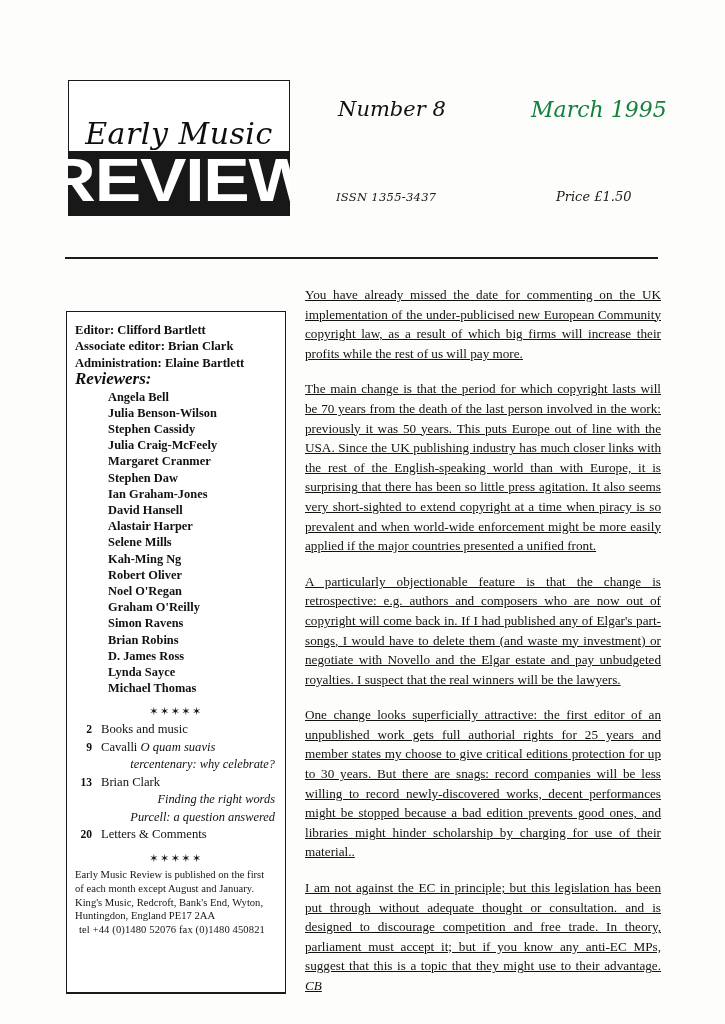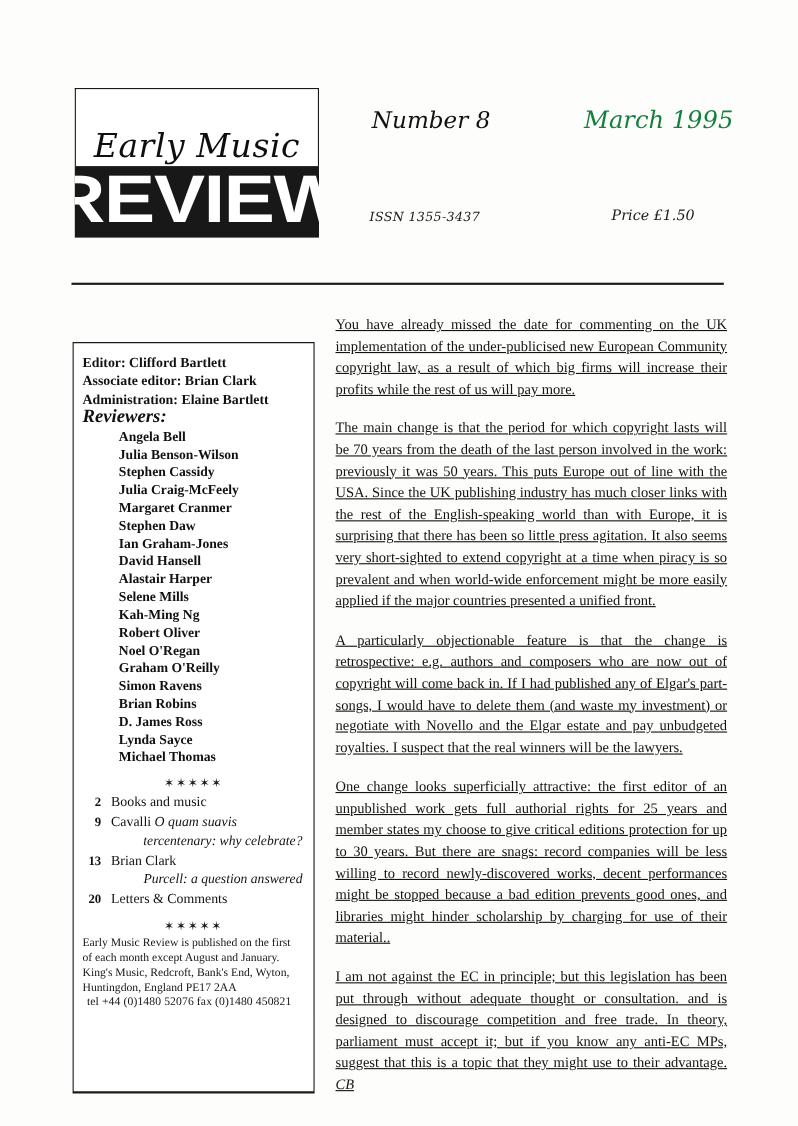--- a/index.html
+++ b/index.html
@@ -300,20 +300,21 @@
       </div>
       <div class="toc-row">
         <span class="toc-page">9</span>
         <span class="toc-text"><span>Cavalli </span><span class="toc-title-it">O quam suavis</span></span>
       </div>
       <div class="toc-cont">tercentenary: why celebrate?</div>
       <div class="toc-row">
         <span class="toc-page">13</span>
         <span class="toc-text"><span>Brian Clark</span><span class="toc-title-it"></span></span>
       </div>
+      <div class="toc-cont">Finding the right words</div>
       <div class="toc-cont">Purcell: a question answered</div>
       <div class="toc-row">
         <span class="toc-page">20</span>
         <span class="toc-text"><span>Letters &amp; Comments</span><span class="toc-title-it"></span></span>
       </div>
     </div>
 
     <div class="stars">✶✶✶✶✶</div>
 
     <div class="imprint">

